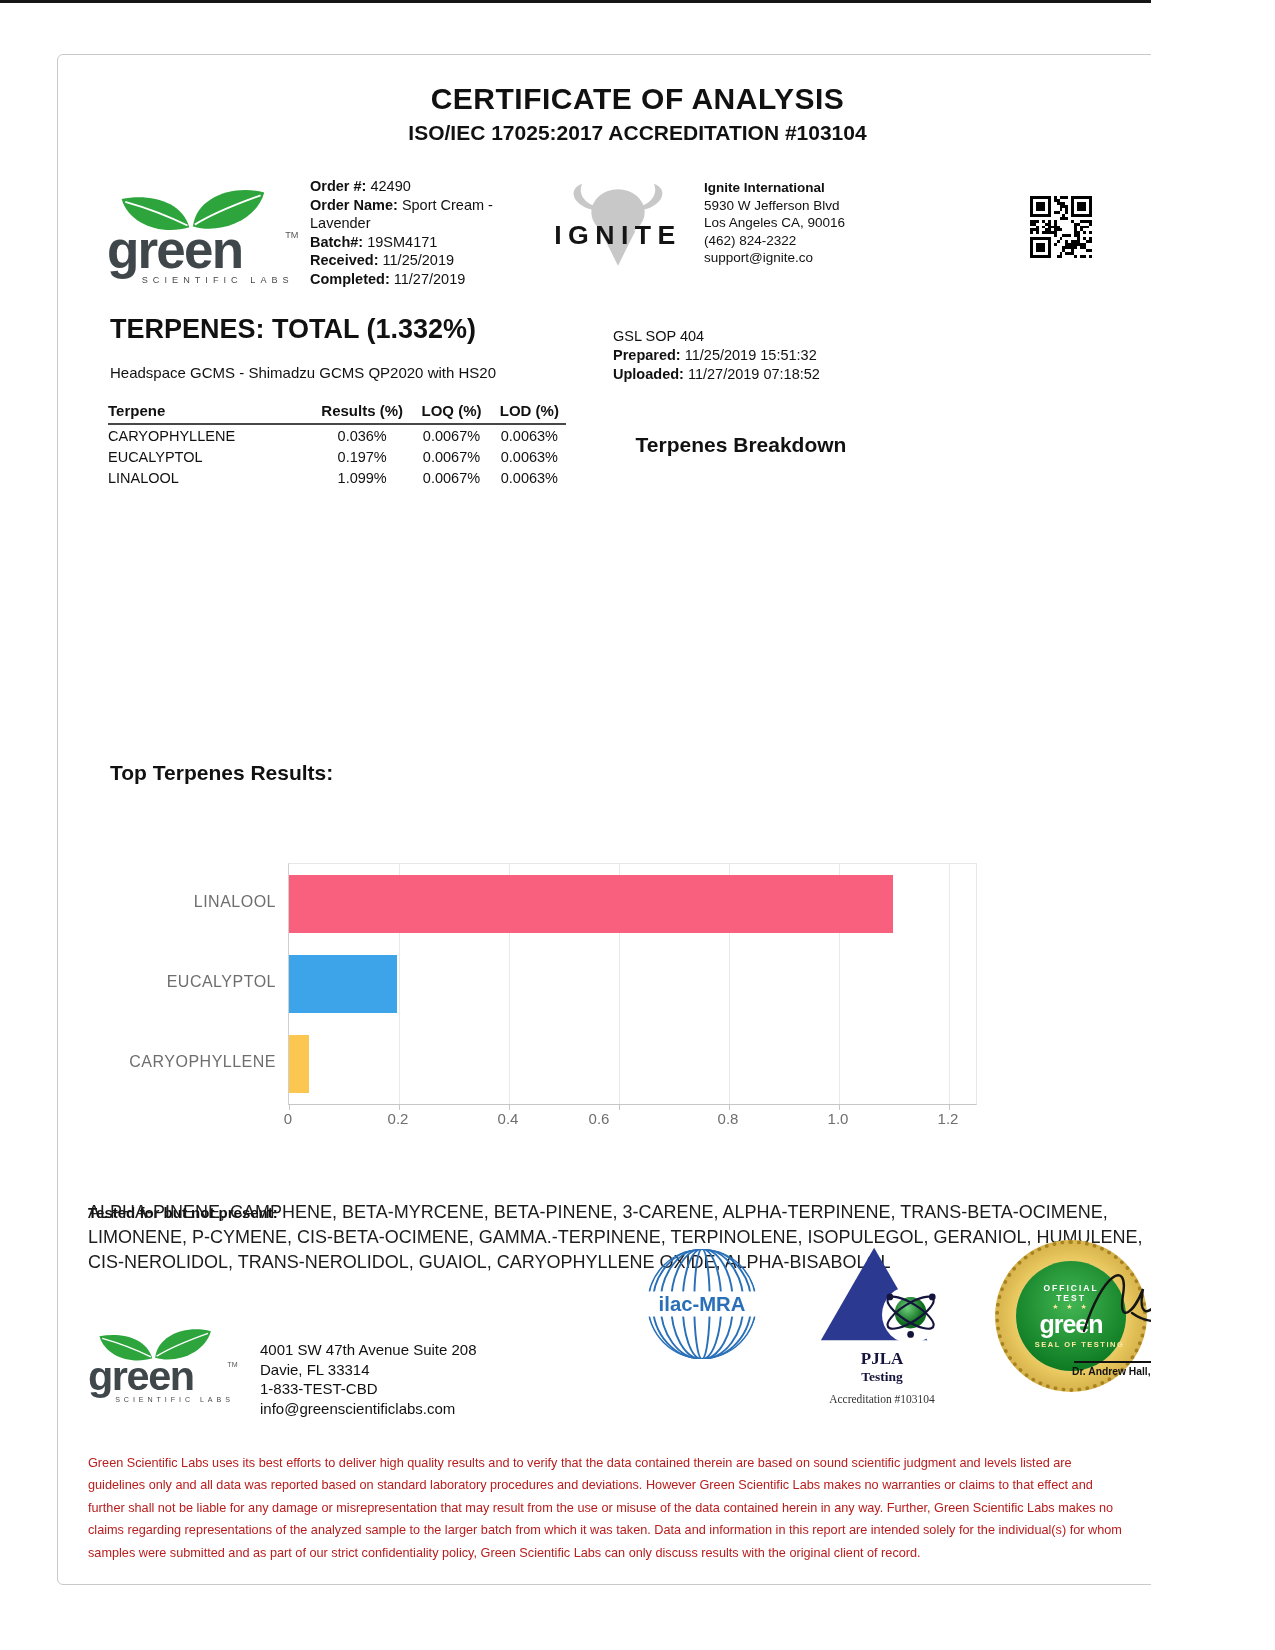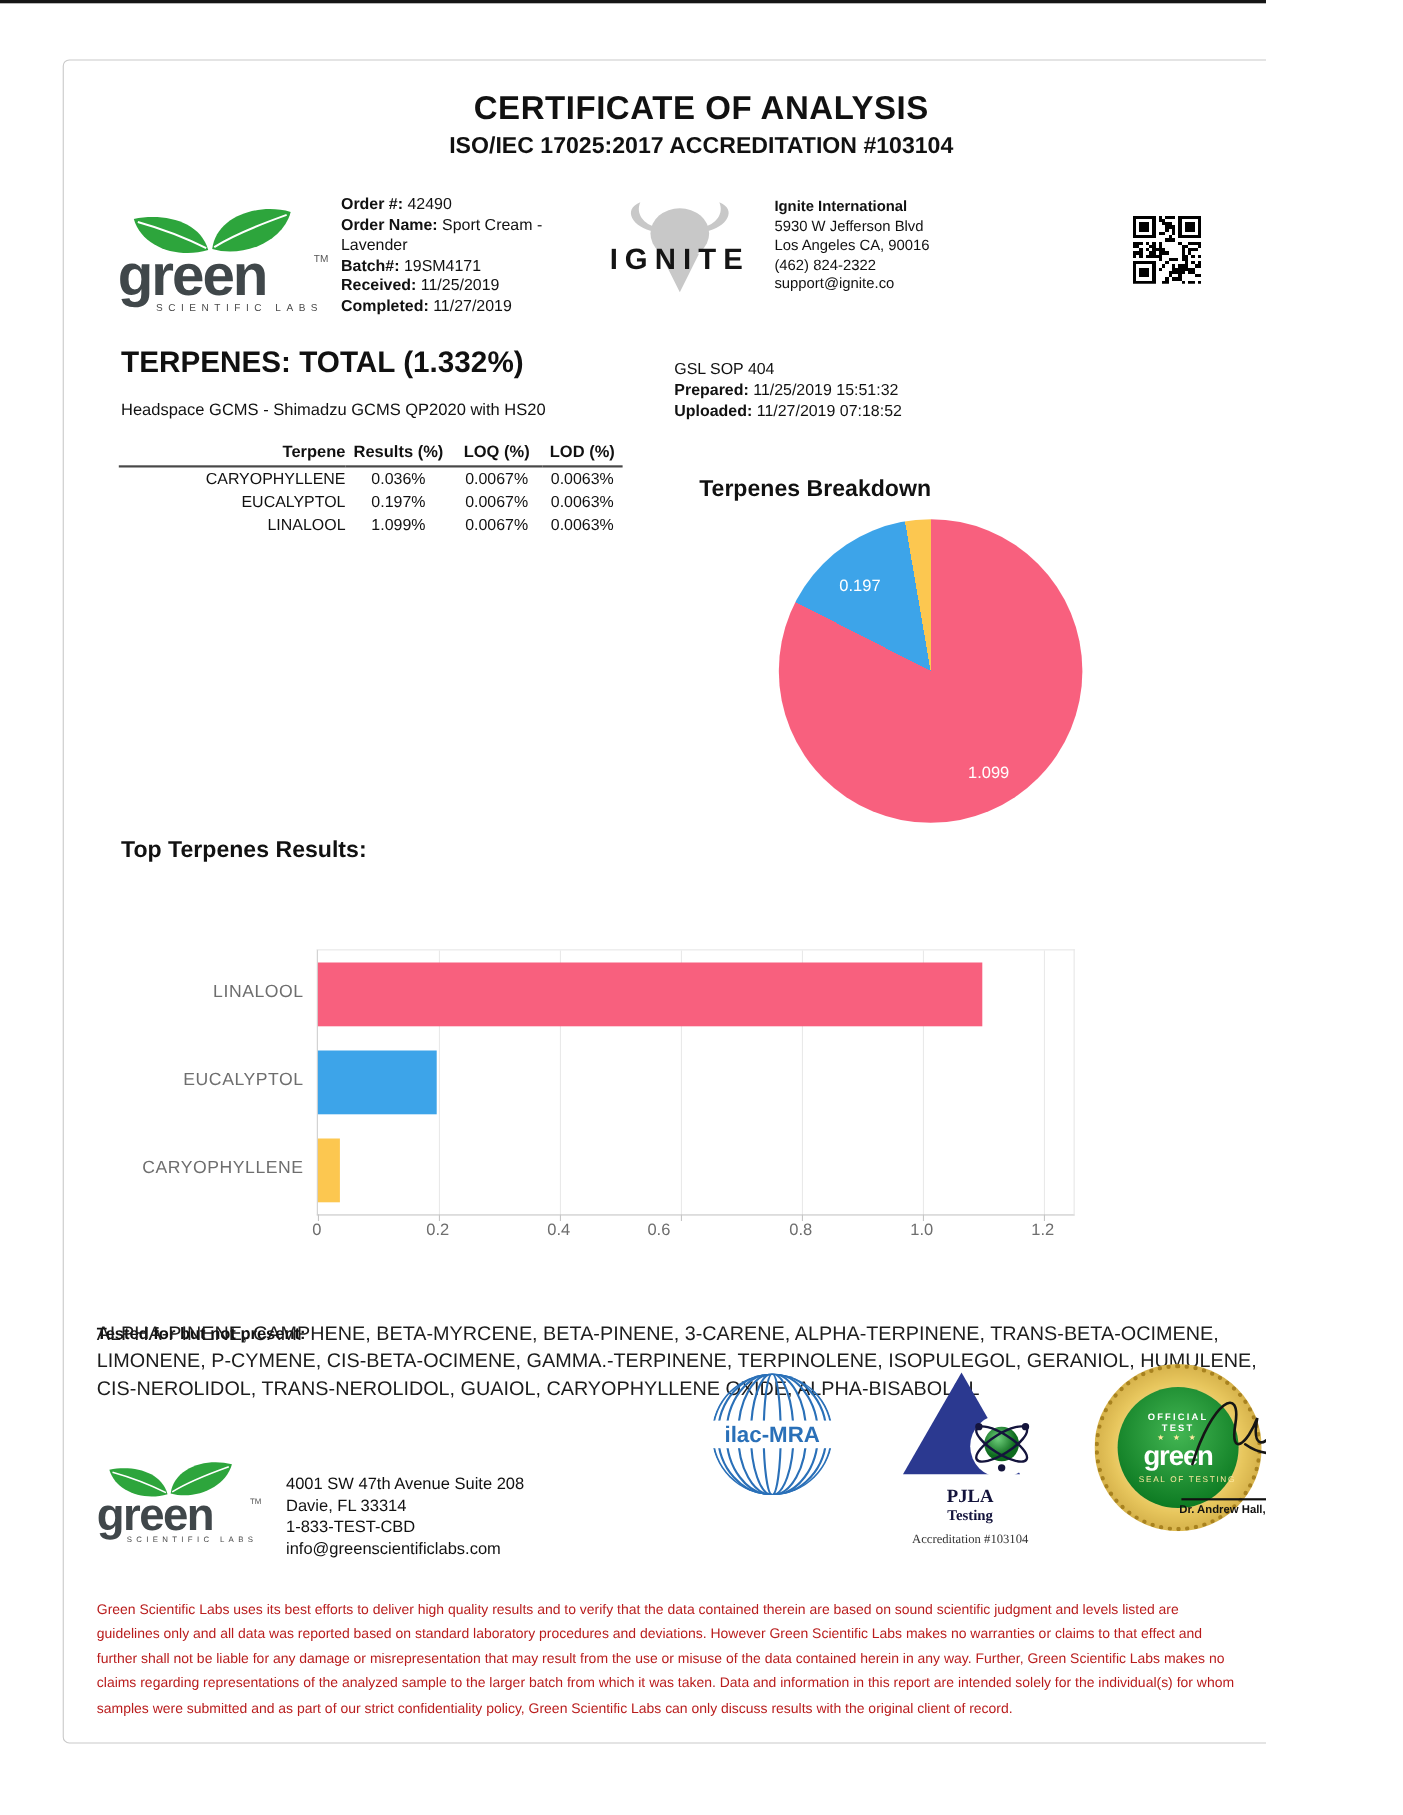--- a/index.html
+++ b/index.html
@@ -13,21 +13,21 @@
   .order-block{left:310px;top:177px;width:218px;font-size:14.5px;line-height:18.5px;}
   .client-block{left:704px;top:179px;width:200px;font-size:13.5px;line-height:17.5px;}
   .b{font-weight:bold;}
   .terp-heading{left:110px;top:314px;font-size:27px;font-weight:bold;}
   .terp-method{left:110px;top:364px;font-size:15px;}
   .gsl-block{left:613px;top:327px;font-size:14.5px;line-height:19px;}
   table.terp{left:108px;top:400px;width:458px;border-collapse:collapse;position:absolute;}
   table.terp th{font-size:15px;font-weight:bold;border-bottom:2px solid #484848;padding:2px 0 4px 0;}
   table.terp td{font-size:14.5px;padding:3px 0 2px 0;}
   table.terp .c{text-align:center;}
-  table.terp .l{text-align:right;}
+  table.terp .l{text-align:left;}
   .pie-title{left:616px;top:433px;width:250px;text-align:center;font-size:21px;font-weight:bold;}
   .pie{left:708px;top:472px;width:276px;height:276px;border-radius:50%;}
   .pie-label{position:absolute;color:#fff;font-size:15px;}
   .pie-label.blue{left:55px;top:52px;}
   .pie-label.pink{left:172px;top:222px;}
   .bar-heading{left:110px;top:761px;font-size:21px;font-weight:bold;}
   .bar-plot{left:288px;top:863px;width:687px;height:240px;border-left:1px solid #cfcfcf;
             border-top:1px solid #e7e7e7;border-right:1px solid #e7e7e7;border-bottom:1px solid #c6c6c6;}
   .grid{position:absolute;top:0;width:1px;height:240px;background:#e9e9e9;}
   .tick{position:absolute;top:240px;width:1px;height:6px;background:#c6c6c6;}
@@ -42,21 +42,21 @@
   .pjla-sub{font-family:"Liberation Serif","DejaVu Serif",serif;font-weight:bold;font-size:13.5px;color:#14143c;}
   .pjla-acc{font-family:"Liberation Serif","DejaVu Serif",serif;font-size:11.5px;color:#333;margin-top:8px;}
   .seal{left:995px;top:1240px;width:152px;height:152px;border-radius:50%;
         background:radial-gradient(circle,#f8ecc0 25%,#e8c75e 58%,#b8902c 100%);
         border:4px dotted #a8821f;box-sizing:border-box;}
   .seal-inner{position:absolute;left:17px;top:17px;width:110px;height:110px;border-radius:50%;
         background:radial-gradient(circle at 50% 38%,#43b653,#0d7a22 78%);
         display:flex;flex-direction:column;align-items:center;justify-content:center;color:#fff;}
   .seal-top{font-size:8.5px;letter-spacing:2px;font-weight:bold;}
   .seal-brand{font-size:25px;font-weight:bold;letter-spacing:-1px;line-height:26px;}
-  .seal-bottom{font-size:7.5px;letter-spacing:1.5px;color:#ffe9a0;font-weight:normal;margin-top:3px;margin-left:17px;}
+  .seal-bottom{font-size:7.5px;letter-spacing:1.5px;color:#ffe9a0;font-weight:bold;margin-top:3px;margin-left:17px;}
   .seal-stars{font-size:7px;color:#ffe9a0;letter-spacing:3px;}
   .sig-wrap{left:1072px;top:1243px;width:150px;text-align:center;}
   .sig-line{width:146px;height:2px;background:#111;margin:2px auto 3px auto;}
   .sig-name{font-size:10.3px;font-weight:bold;white-space:nowrap;}
   .disclaimer{left:88px;top:1452px;width:1042px;font-size:12.7px;line-height:22.4px;color:#b91c1c;}
   svg text{font-family:"Liberation Sans","DejaVu Sans",sans-serif;}
 </style>
 </head>
 <body>
 
@@ -276,24 +276,20 @@
     <tr>
       <td class="l">LINALOOL</td>
       <td class="c">1.099%</td>
       <td class="c">0.0067%</td>
       <td class="c">0.0063%</td>
     </tr>
   </tbody>
     </table>
 
   <div class="abs pie-title">Terpenes Breakdown</div>
-  <div class="abs pie" style="background: conic-gradient(rgb(248, 96, 126) 0deg, rgb(248, 96, 126) 297.027deg, rgb(61, 164, 233) 297.027deg, rgb(61, 164, 233) 350.27deg, rgb(252, 199, 80) 350.27deg, rgb(252, 199, 80) 360deg);">
-    <div class="pie-label blue">0.197</div>
-    <div class="pie-label pink">1.099</div>
-  </div>
 
   <div class="abs bar-heading">Top Terpenes Results:</div>
   <div class="abs bar-plot">
     <div class="grid" style="left:110px"></div>
     <div class="grid" style="left:220px"></div>
     <div class="grid" style="left:330px"></div>
     <div class="grid" style="left:440px"></div>
     <div class="grid" style="left:550px"></div>
     <div class="grid" style="left:660px"></div>
     <div class="tick" style="left:0px"></div>

